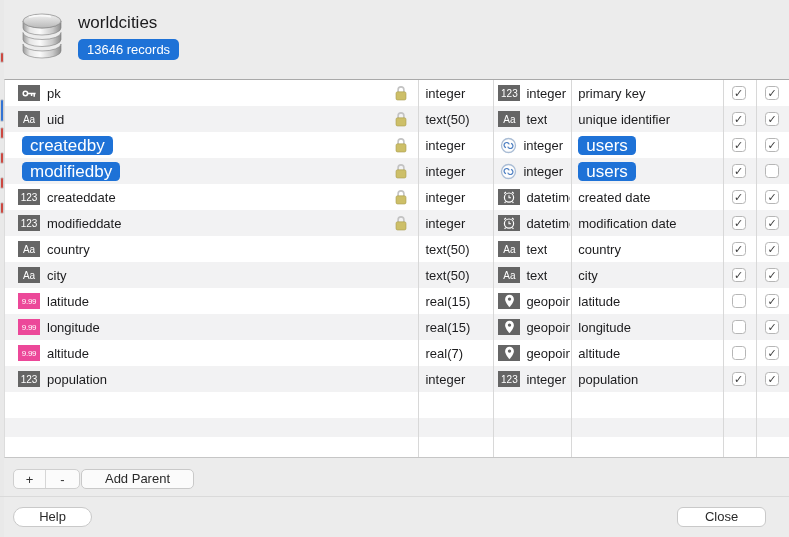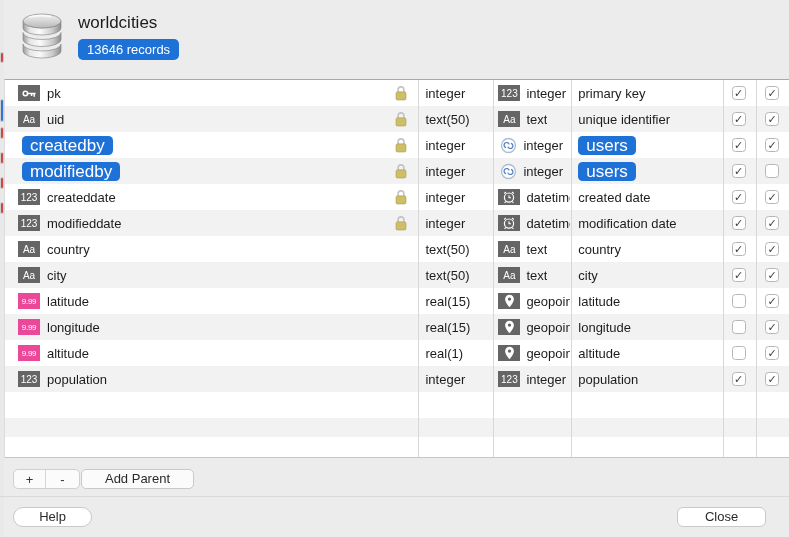--- a/index.html
+++ b/index.html
@@ -386,21 +386,21 @@
           <div class="td c-list">
             <span class="cb">✓</span>
           </div>
         </div>
         <div class="tr">
           <div class="td c-field">
             <span class="fbadge small">9.99</span>
             <span class="ftext">altitude</span>
           </div>
           <div class="td c-native">
-            <span>real(1)</span>
+            <span>real(7)</span>
           </div>
           <div class="td c-nice">
             <span class="fbadge">
               <svg width="11" height="14" viewBox="0 0 11 14">
                 <path d="M5.5 0.8 a4.4 4.4 0 0 1 4.4 4.4 c0 3.1 -4.4 8 -4.4 8 s-4.4 -4.9 -4.4 -8 A4.4 4.4 0 0 1 5.5 0.8" fill="#fff"></path>
                 <circle cx="5.5" cy="5.1" r="1.7" fill="#656565"></circle>
               </svg>
             </span>
             <span class="ntext">geopoint</span>
           </div>

